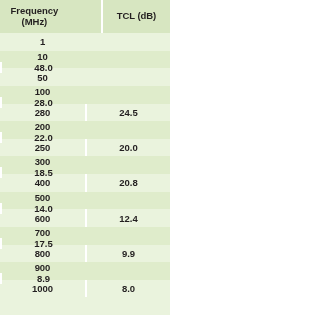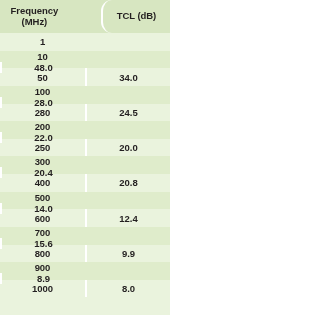--- a/index.html
+++ b/index.html
@@ -36,21 +36,21 @@
     justify-content: center;
     text-align: center;
     box-sizing: border-box;
     font-size: 9.5px;
     font-weight: bold;
     color: #231f20;
     line-height: 1.12;
     letter-spacing: -0.05px;
   }
   .th.col-freq { width: 85px; }
-  .th.col-tcl  { width: 85px; border-left: 2px solid #ffffff; border-radius: 11px; }
+  .th.col-tcl  { width: 85px; border-left: 2px solid #ffffff; }
 
   .th-lines {
     display: block;
   }
   .th-lines .ln2 { display: block; }
 
   
   .tbody {
     width: 170px;
     box-sizing: border-box;
@@ -100,57 +100,56 @@
   <div class="tbody">
       <div class="trow odd">
         <div class="td col-freq">1</div>
       </div>
       <div class="trow even">
         <div class="td col-freq">10</div>
         <div class="td col-tcl">48.0</div>
       </div>
       <div class="trow odd">
         <div class="td col-freq">50</div>
-        <div class="td col-tcl">34.0</div>
       </div>
       <div class="trow even">
         <div class="td col-freq">100</div>
         <div class="td col-tcl">28.0</div>
       </div>
       <div class="trow odd">
         <div class="td col-freq">280</div>
         <div class="td col-tcl">24.5</div>
       </div>
       <div class="trow even">
         <div class="td col-freq">200</div>
         <div class="td col-tcl">22.0</div>
       </div>
       <div class="trow odd">
         <div class="td col-freq">250</div>
         <div class="td col-tcl">20.0</div>
       </div>
       <div class="trow even">
         <div class="td col-freq">300</div>
-        <div class="td col-tcl">20.4</div>
+        <div class="td col-tcl">18.5</div>
       </div>
       <div class="trow odd">
         <div class="td col-freq">400</div>
         <div class="td col-tcl">20.8</div>
       </div>
       <div class="trow even">
         <div class="td col-freq">500</div>
         <div class="td col-tcl">14.0</div>
       </div>
       <div class="trow odd">
         <div class="td col-freq">600</div>
         <div class="td col-tcl">12.4</div>
       </div>
       <div class="trow even">
         <div class="td col-freq">700</div>
-        <div class="td col-tcl">15.6</div>
+        <div class="td col-tcl">17.5</div>
       </div>
       <div class="trow odd">
         <div class="td col-freq">800</div>
         <div class="td col-tcl">9.9</div>
       </div>
       <div class="trow even">
         <div class="td col-freq">900</div>
         <div class="td col-tcl">8.9</div>
       </div>
       <div class="trow odd">

